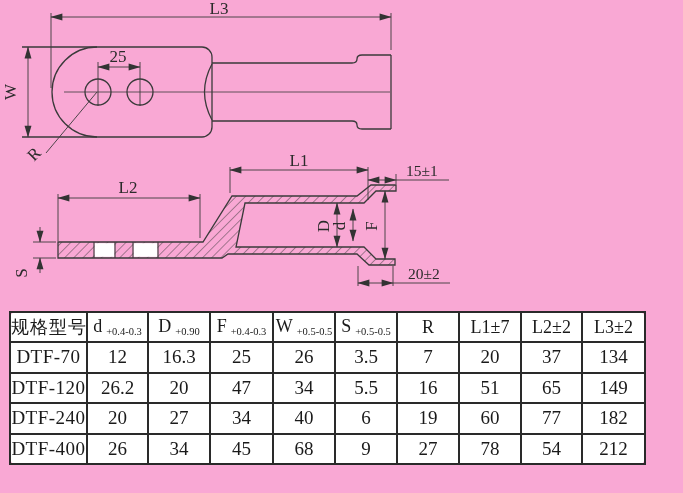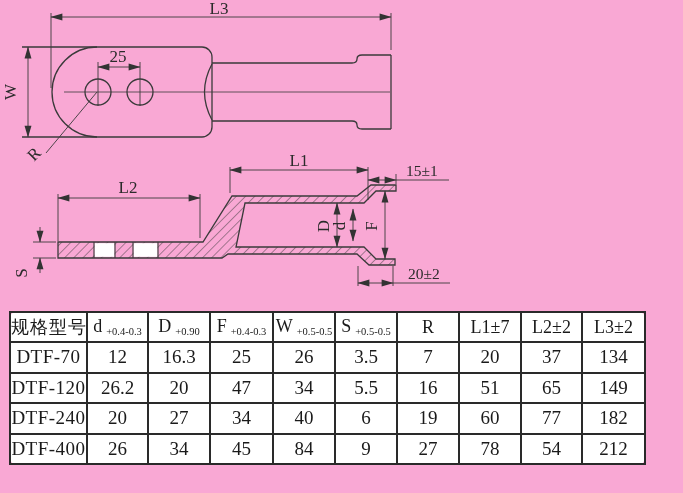--- a/index.html
+++ b/index.html
@@ -215,21 +215,21 @@
       <td>19</td>
       <td>60</td>
       <td>77</td>
       <td>182</td>
     </tr>
     <tr>
       <td class="model">DTF-400</td>
       <td>26</td>
       <td>34</td>
       <td>45</td>
-      <td>84</td>
+      <td>68</td>
       <td>9</td>
       <td>27</td>
       <td>78</td>
       <td>54</td>
       <td>212</td>
     </tr>
   </tbody>
 </table>
 
 </div>

